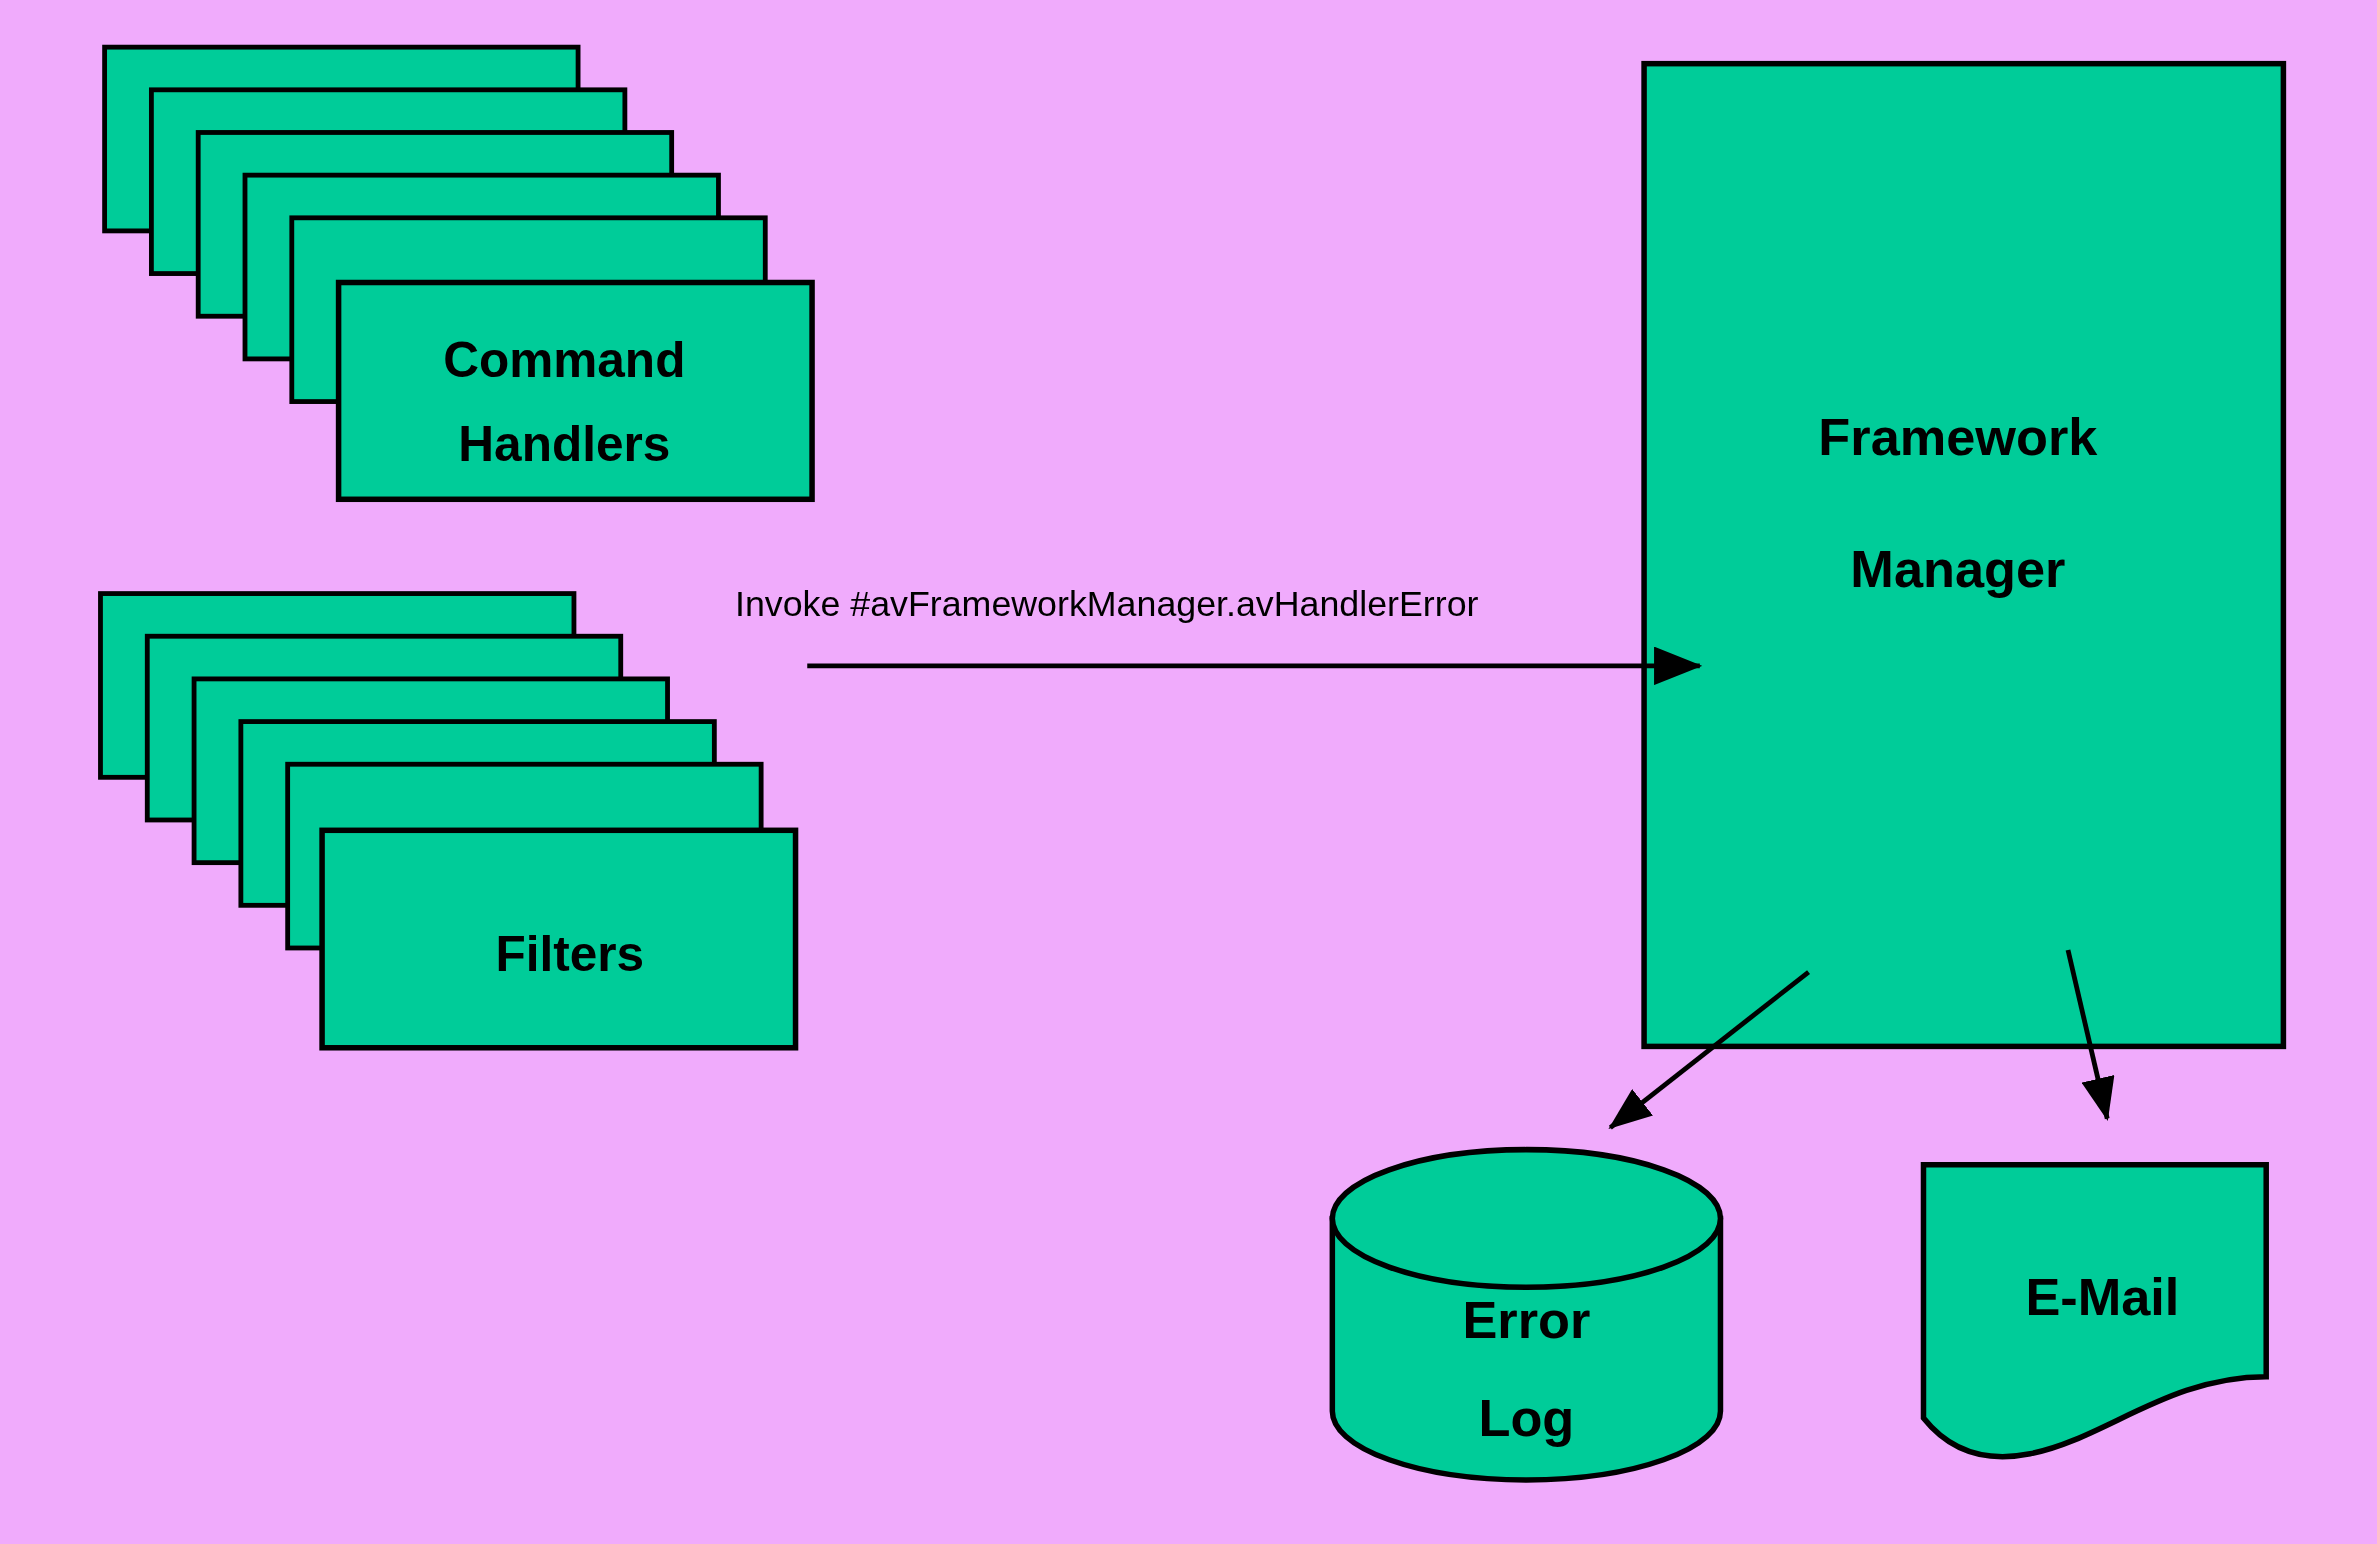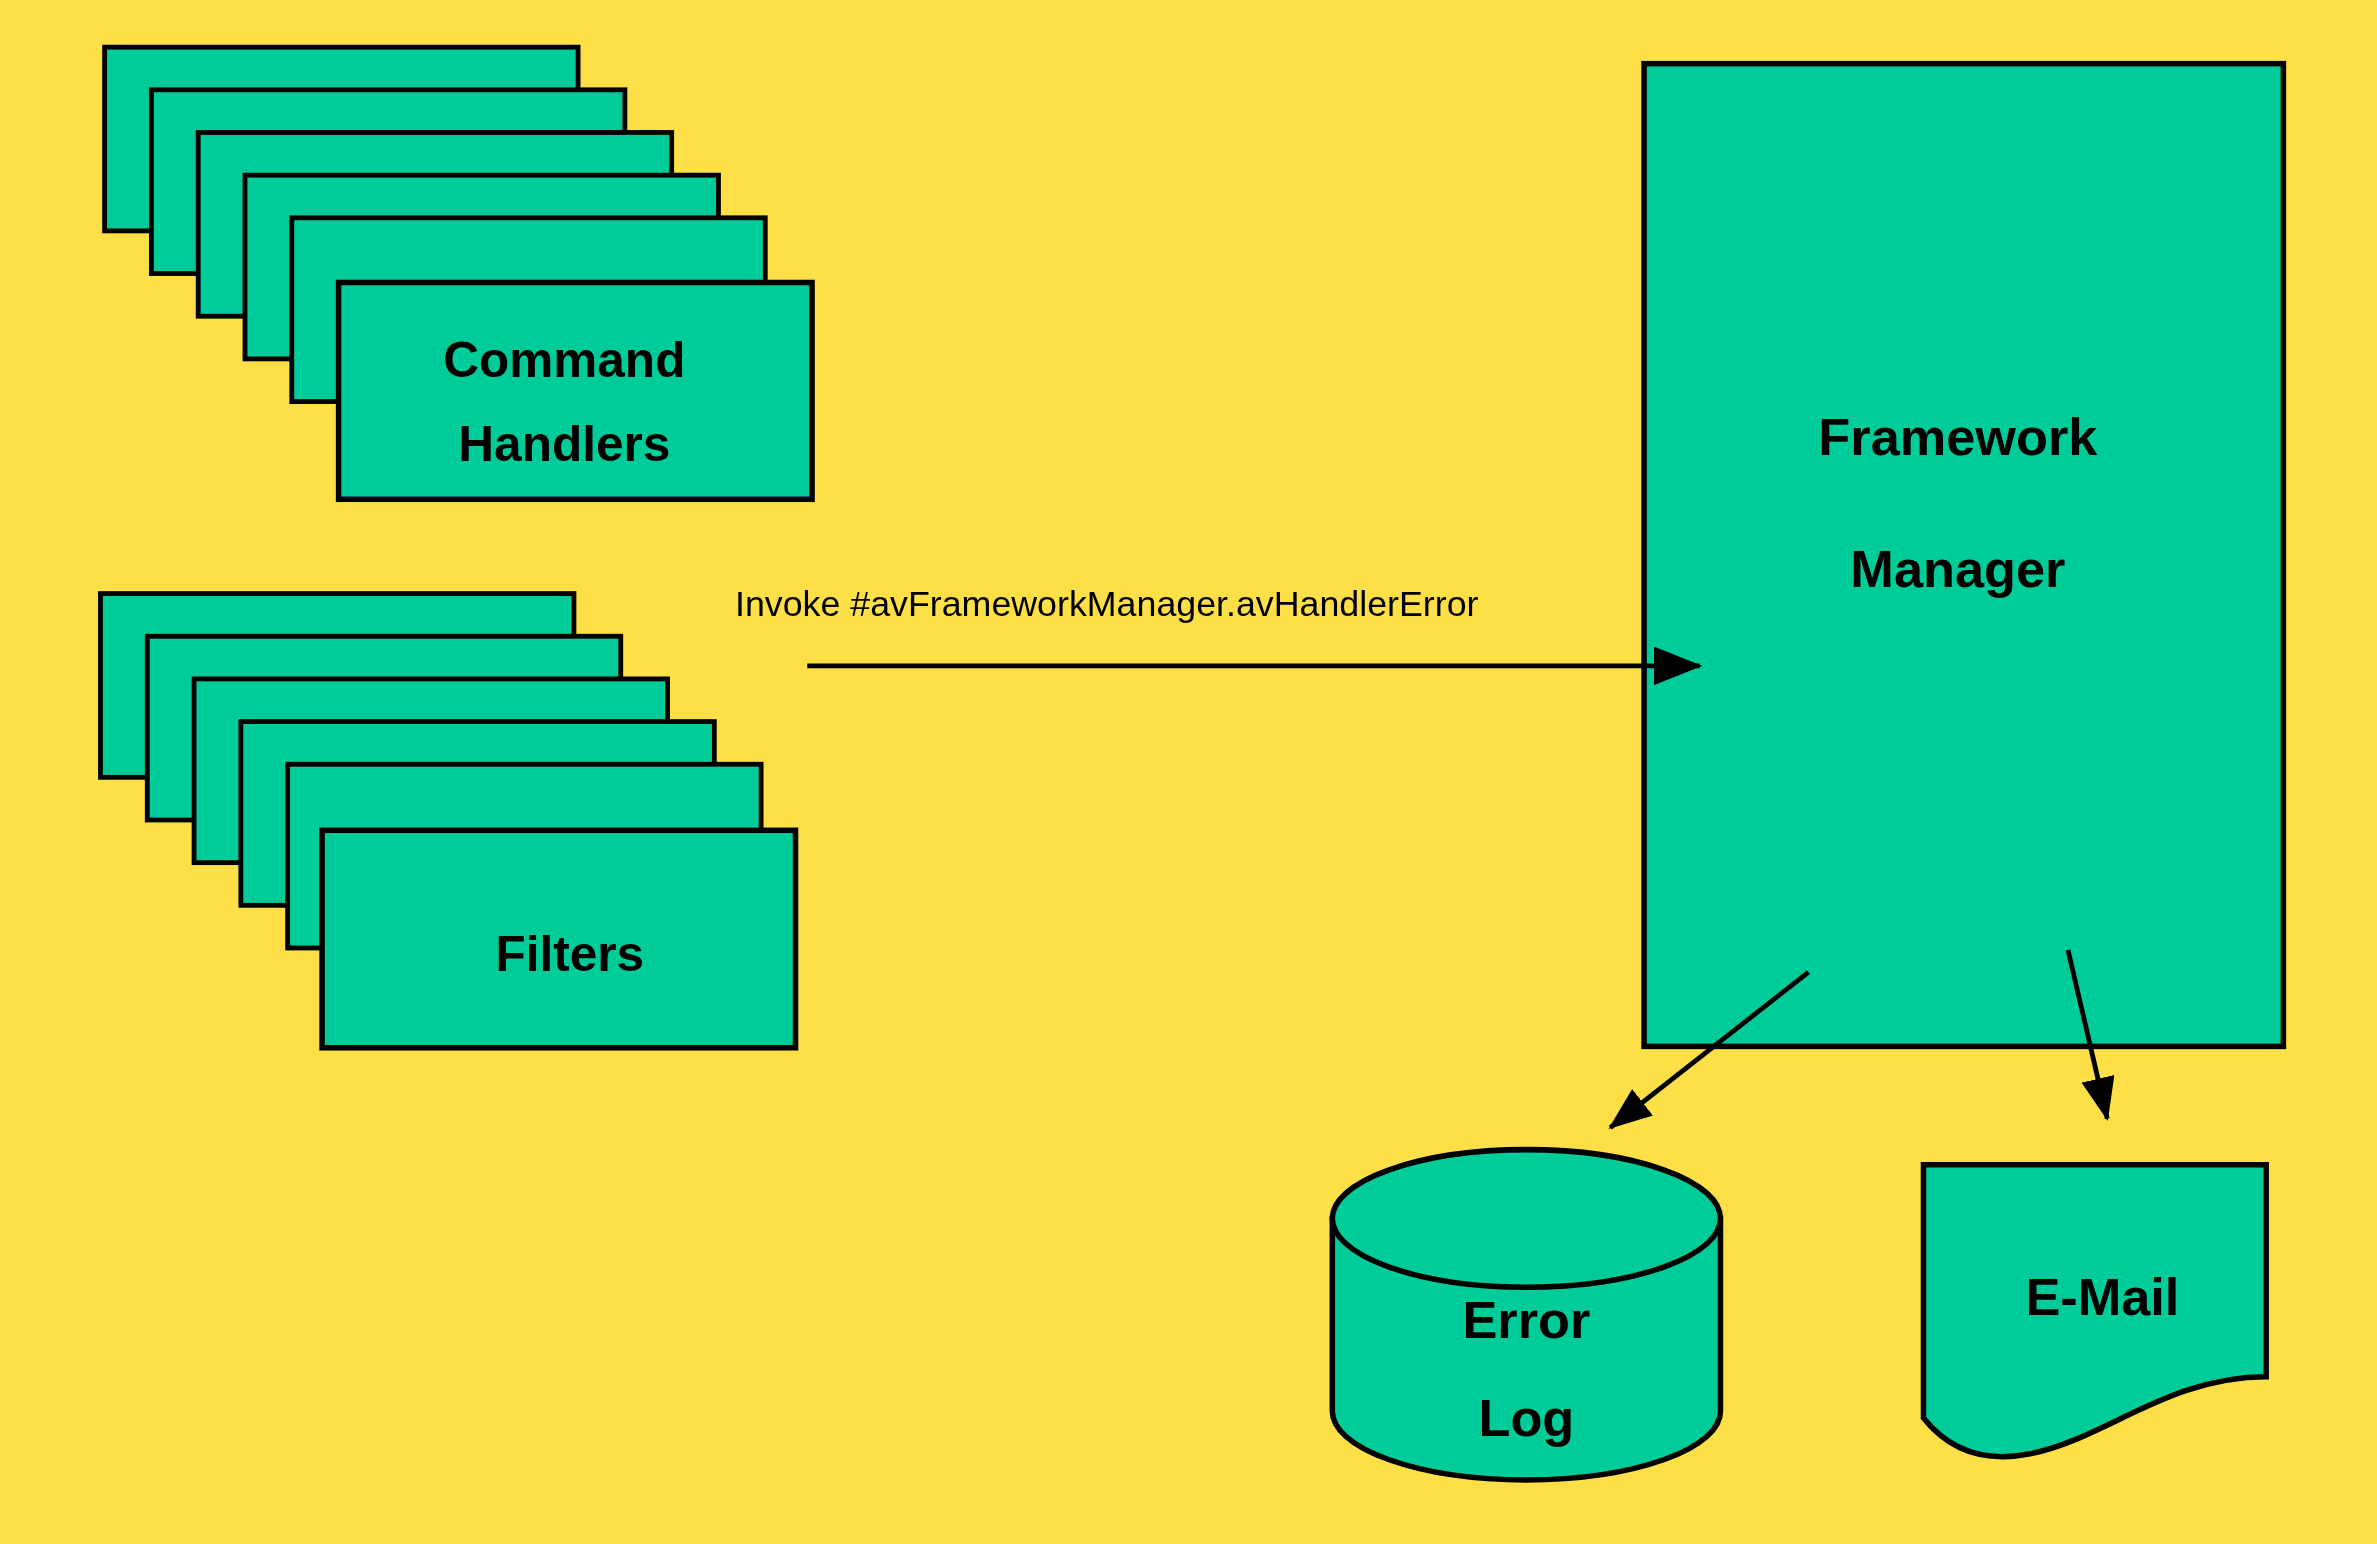--- a/index.html
+++ b/index.html
@@ -7,21 +7,21 @@
     padding: 0;
     background: #ffffff;
   }
   body {
     font-family: "Liberation Sans", sans-serif;
   }
   #canvas {
     position: relative;
     width: 2377px;
     height: 1545px;
-    background: #fde047;
+    background: #f0abfc;
     overflow: hidden;
   }
   #diagram-svg {
     position: absolute;
     left: 0;
     top: 0;
     width: 2377px;
     height: 1545px;
     display: block;
   }

